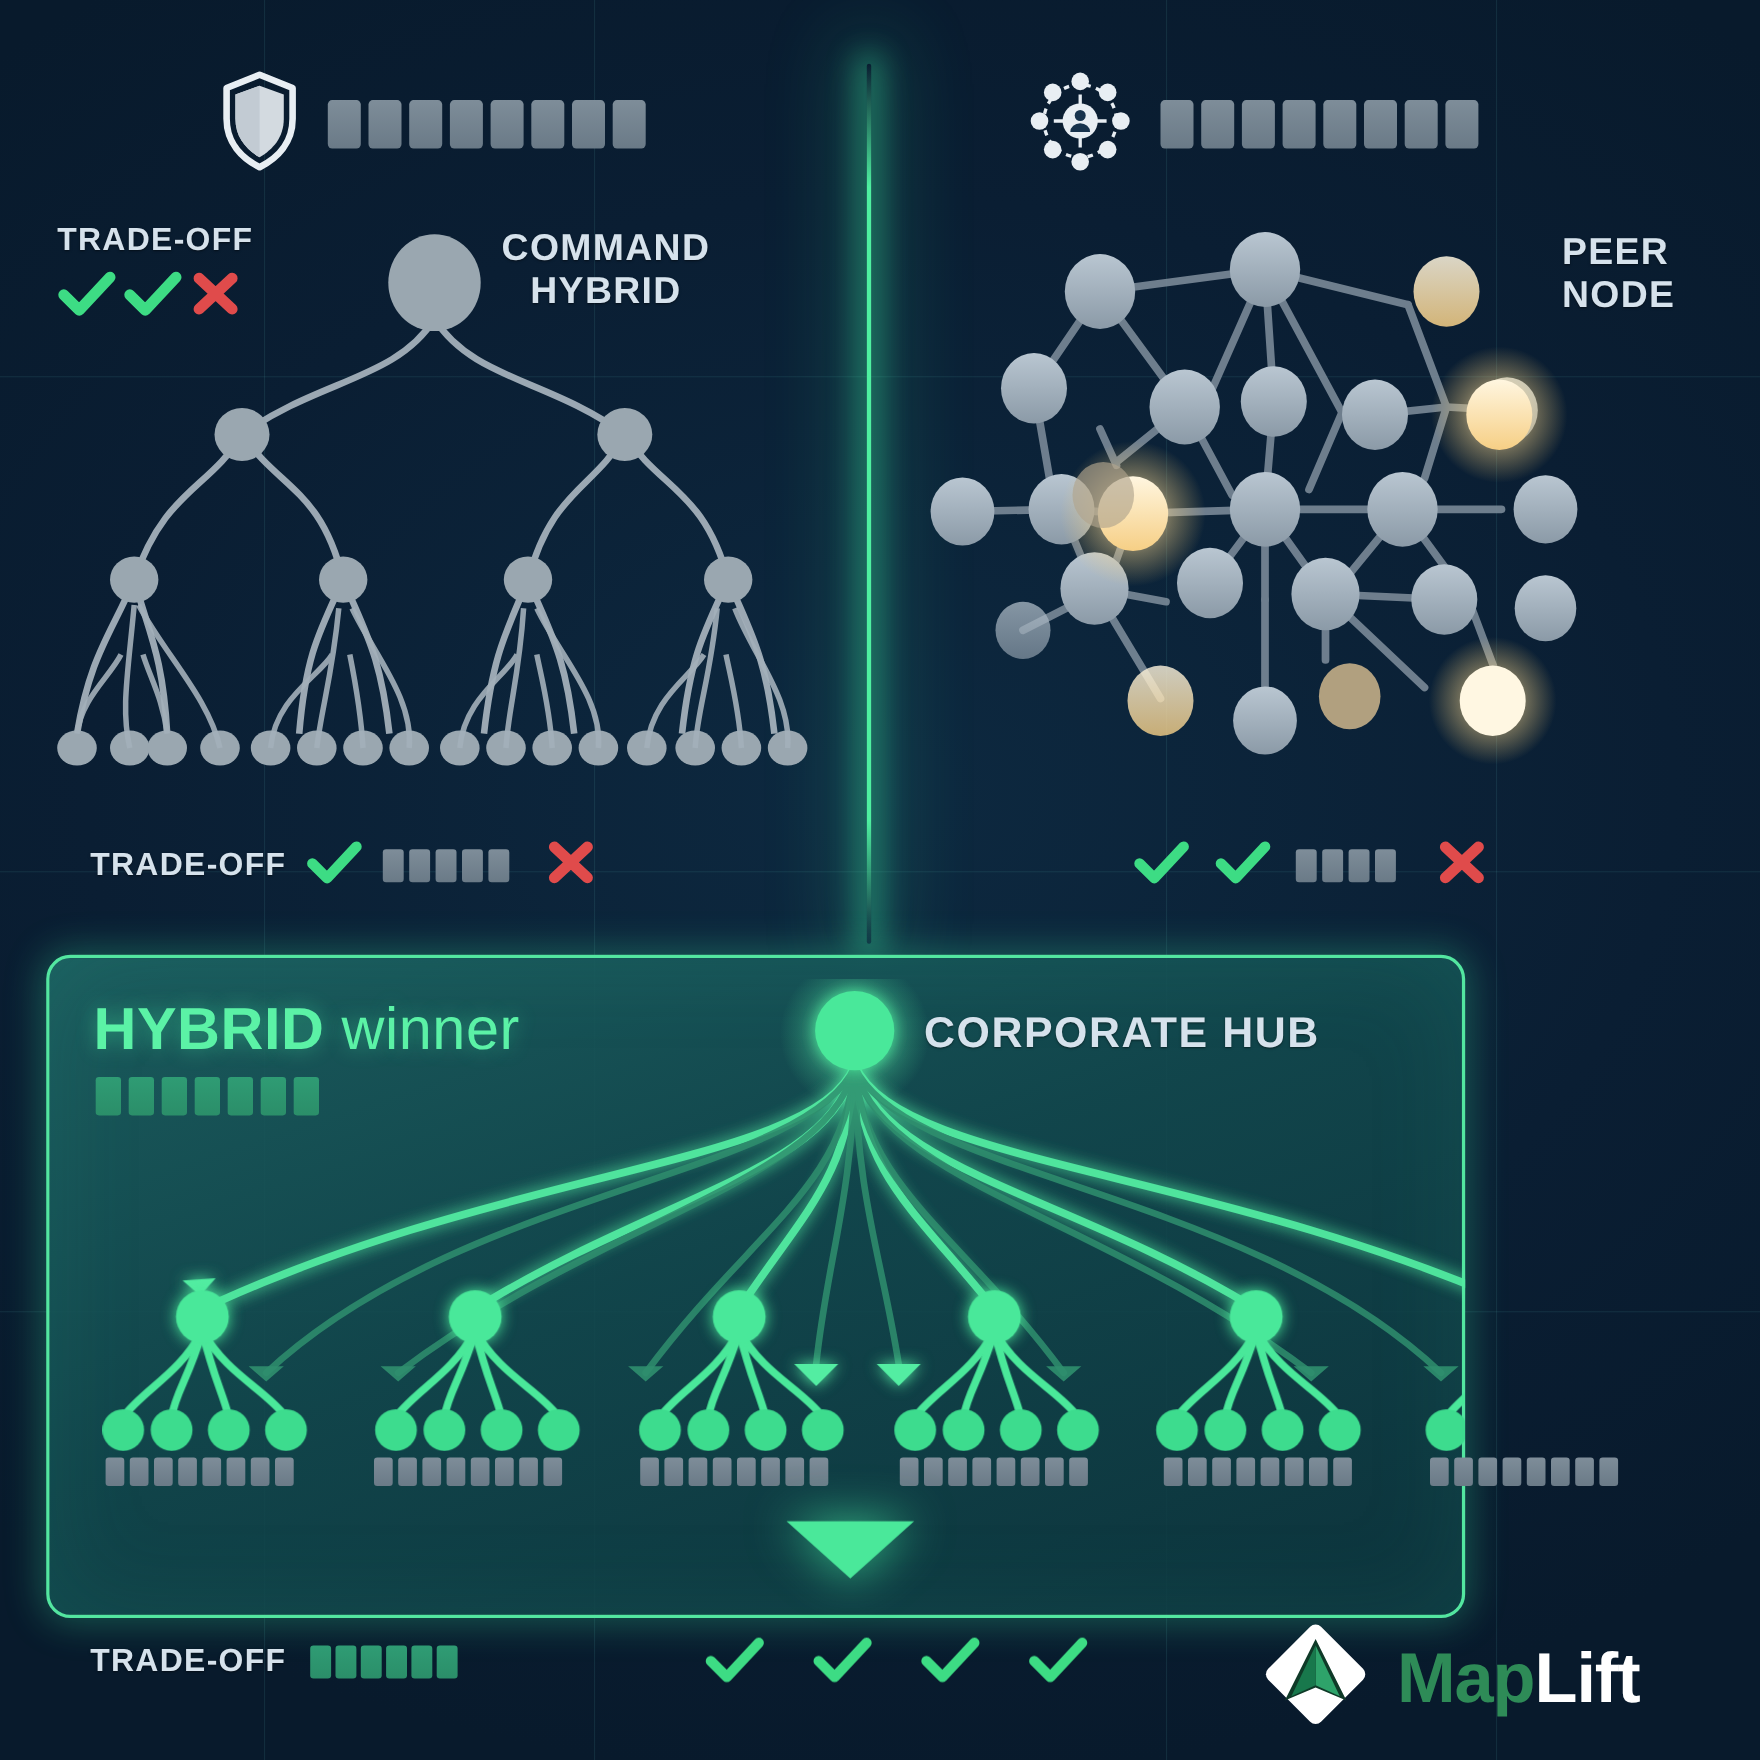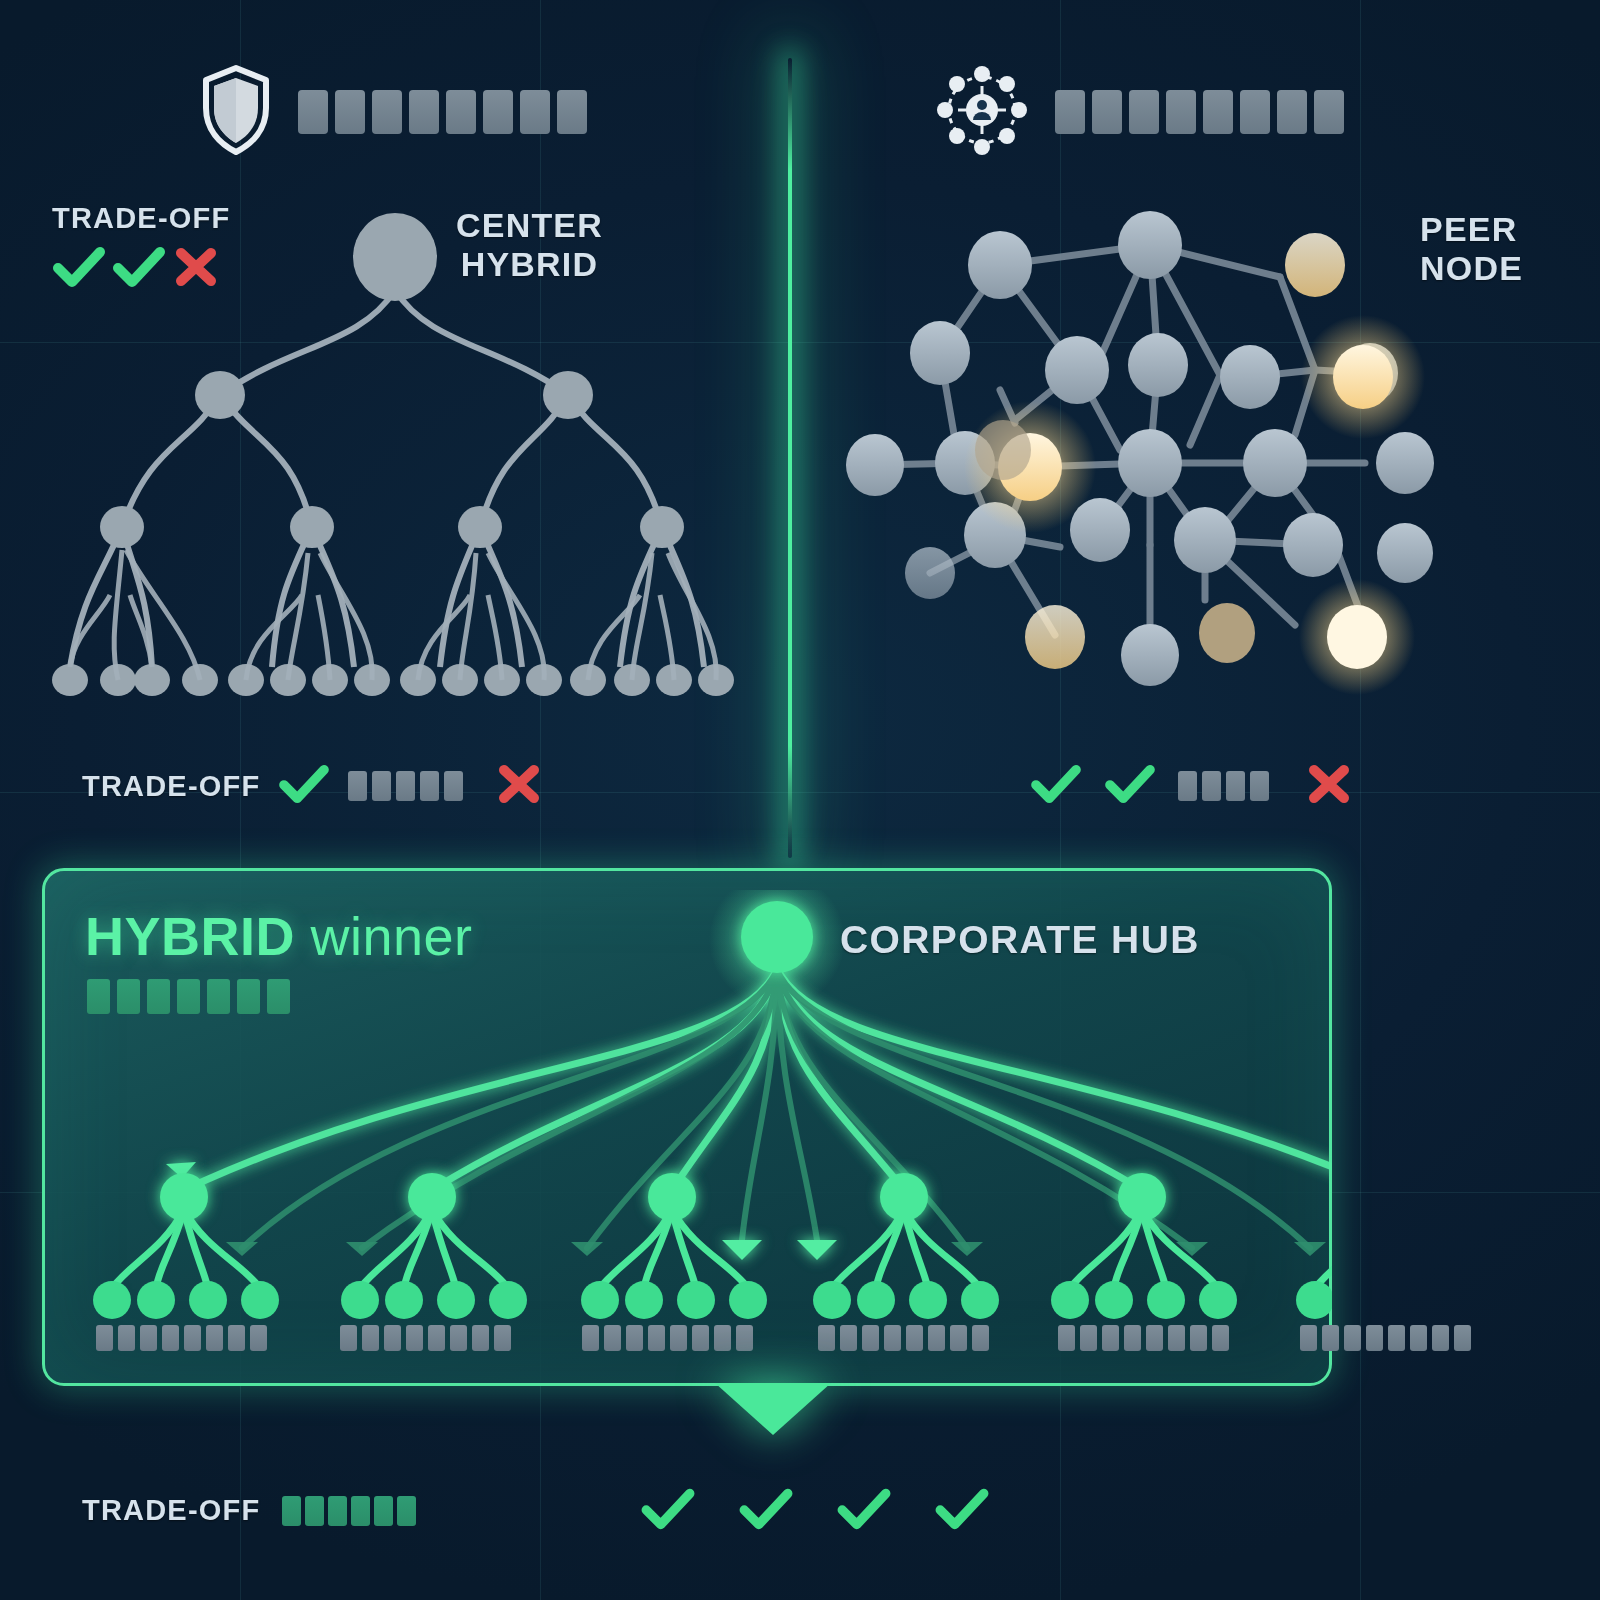--- a/index.html
+++ b/index.html
@@ -58,21 +58,21 @@
   #label-command { position:absolute; left:456px; top:206px; font-size:34px; line-height:1.16; }
   #label-peer { position:absolute; left:1420px; top:210px; font-size:34px; line-height:1.16; text-align:left; }
 
   
   #tradeoff-mid-left { position:absolute; left:82px; top:762px; display:flex; align-items:center; gap:18px; }
   #tradeoff-mid-left .t { font-size:29px; }
   #tradeoff-mid-right { position:absolute; left:1030px; top:762px; display:flex; align-items:center; gap:22px; }
 
   
   #hybrid-panel {
-    position:absolute; left:42px; top:868px; width:1290px; height:518px;
+    position:absolute; left:42px; top:868px; width:1290px; height:603px;
     border:3px solid #53e6a0; border-radius:22px;
     background:linear-gradient(160deg, rgba(28,96,96,.92) 0%, rgba(18,74,78,.88) 45%, rgba(13,55,62,.85) 100%);
     box-shadow:0 0 34px 4px rgba(60,230,160,.30), inset 0 0 90px rgba(40,160,140,.14);
     overflow:visible;
   }
   #hybrid-title { position:absolute; left:40px; top:34px; }
   #hybrid-title .main {
     font-size:54px; font-weight:700; color:#5bf2a6; letter-spacing:.5px;
     text-shadow:0 0 18px rgba(70,240,165,.45);
   }
@@ -252,21 +252,21 @@
       <path d="M462,485 C460,450 452,420 448,400"></path>
       <path d="M504,485 C508,440 468,400 448,358"></path>
       <path d="M548,485 C552,440 588,420 600,400"></path>
       <path d="M592,485 C594,450 606,420 612,358"></path>
       <path d="M634,485 C632,450 624,420 620,400"></path>
       <path d="M676,485 C680,440 644,400 628,358"></path>
     </g>
   </svg>
 
   <div id="label-command" class="lbl">
-    <div>CENTER</div>
+    <div>COMMAND</div>
     <div>HYBRID</div>
   </div>
 
   <svg id="mesh-right" style="position:absolute;left:845px;top:205px;" width="640" height="500">
     <defs>
       <radialGradient id="amberGlow">
         <stop offset="0%" stop-color="#fff3d0" stop-opacity=".95"></stop>
         <stop offset="55%" stop-color="#ffd98a" stop-opacity=".38"></stop>
         <stop offset="100%" stop-color="#ffcf6e" stop-opacity="0"></stop>
       </radialGradient>
@@ -667,14 +667,27 @@
           <path d="M6 23 L20 37 L48 7" fill="none" stroke="#3ddc84" stroke-width="9" stroke-linecap="round" stroke-linejoin="round"></path>
         </svg>
     </span>
     <span class="check">
       <svg width="56" height="46" viewBox="0 0 54 44">
           <path d="M6 23 L20 37 L48 7" fill="none" stroke="#3ddc84" stroke-width="9" stroke-linecap="round" stroke-linejoin="round"></path>
         </svg>
     </span>
   </div>
 
+  <div id="logo">
+    <span>
+      <svg width="112" height="112" viewBox="0 0 112 112">
+        <rect x="22" y="22" width="68" height="68" rx="7" transform="rotate(45 56 56)" fill="#ffffff"></rect>
+        <path d="M56 24 L84 80 L56 68 L28 80 Z" fill="#0f3a28"></path>
+        <path d="M56 30 L78 76 L56 66 Z" fill="#2ea36a"></path>
+        <path d="M56 30 L34 76 L56 66 Z" fill="#18784c"></path>
+      </svg>
+    </span>
+    <span class="wordmark">
+      <span class="map">Map</span><span class="lift">Lift</span>
+    </span>
+  </div>
 
 </div>
 
 </body></html>

